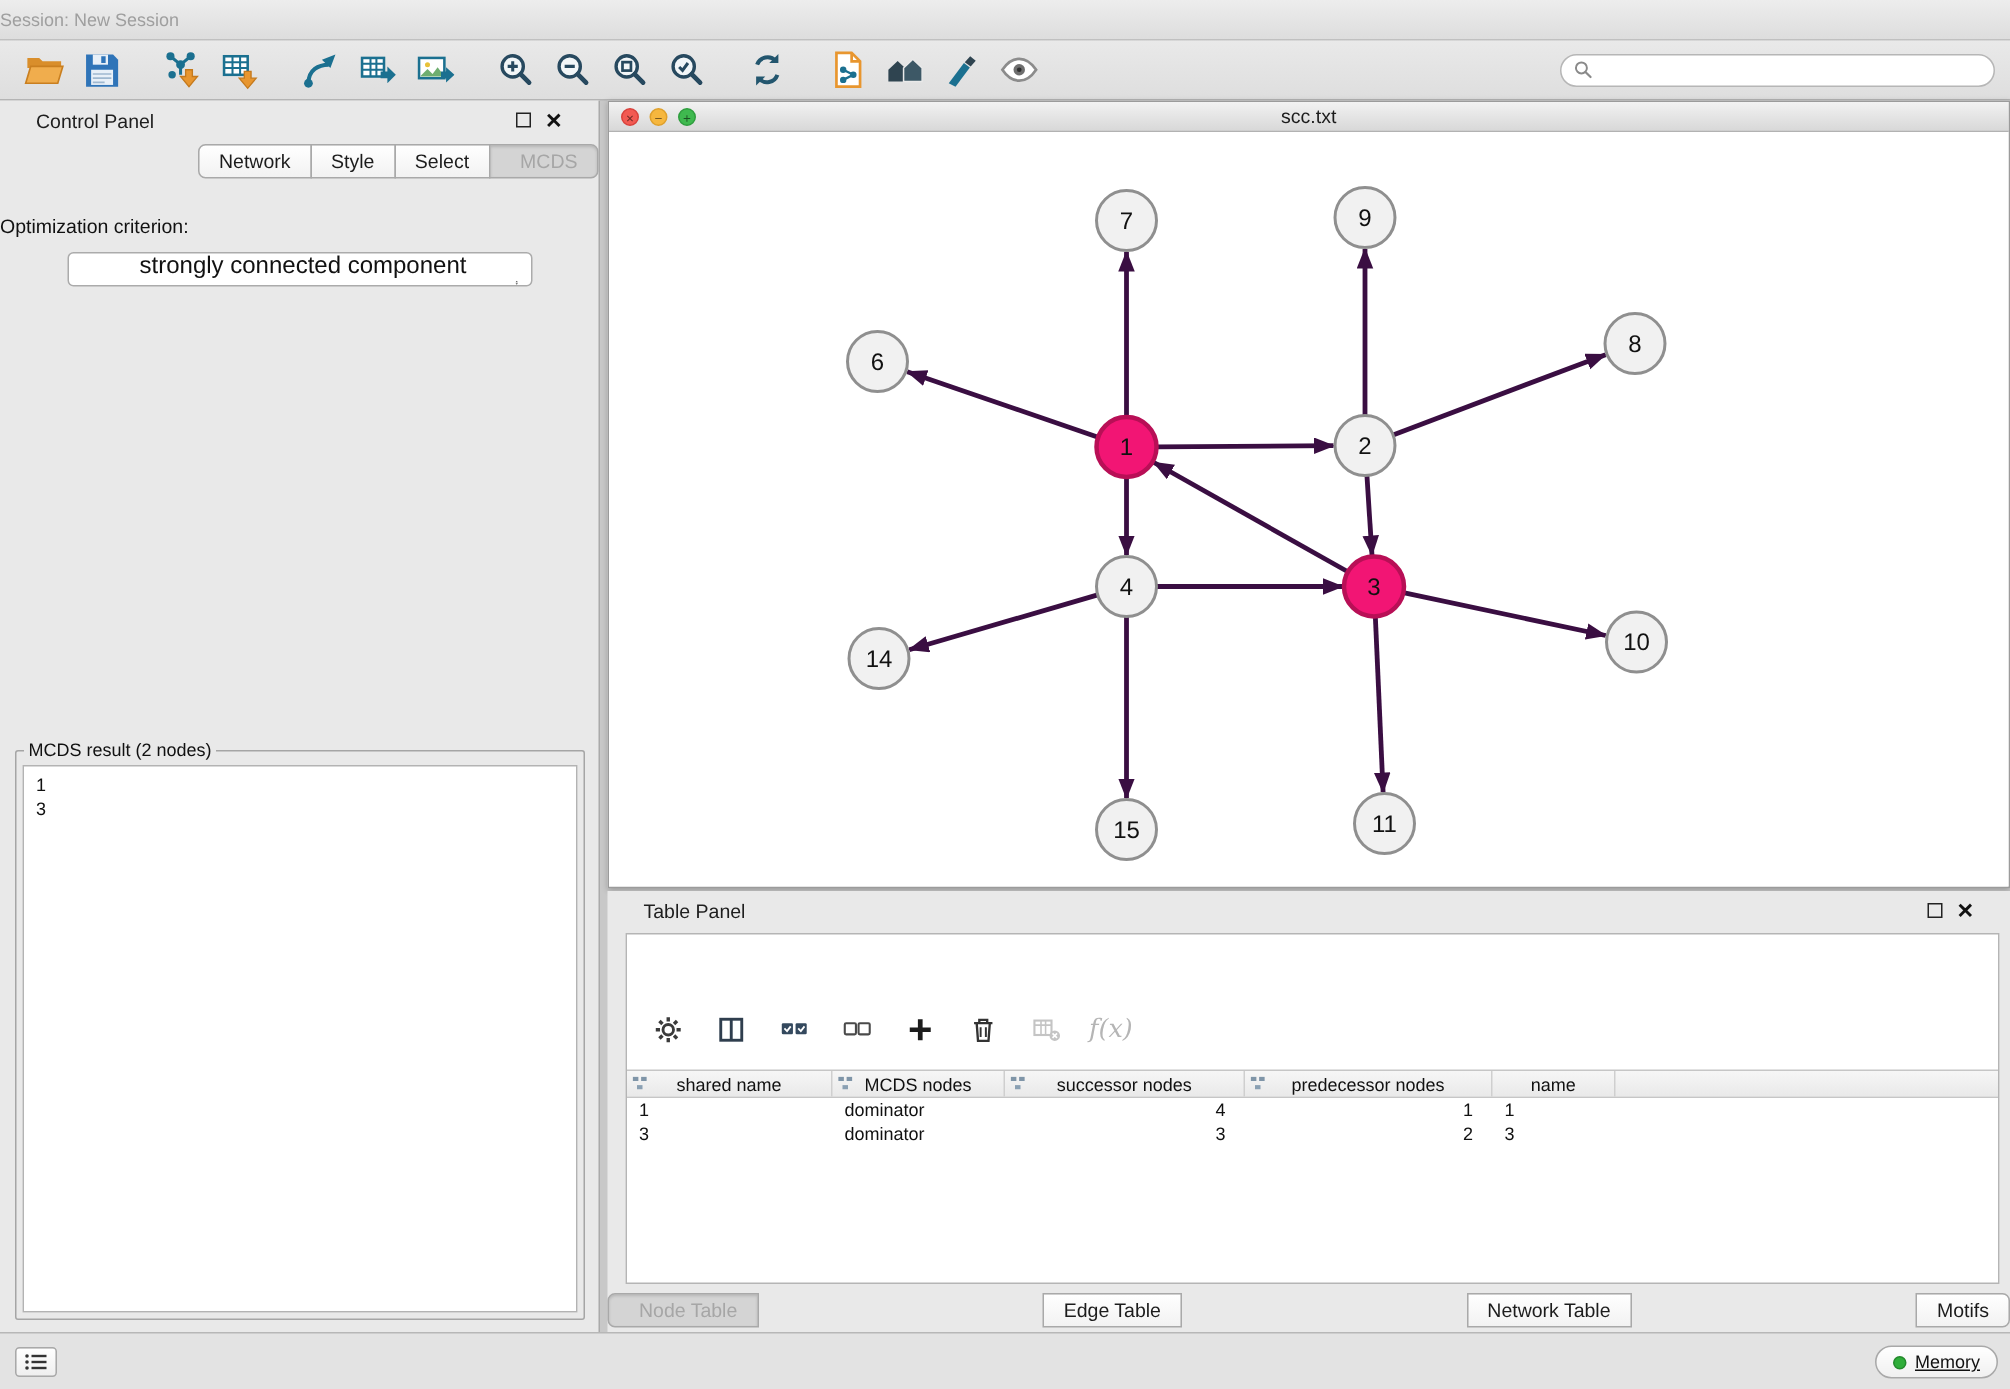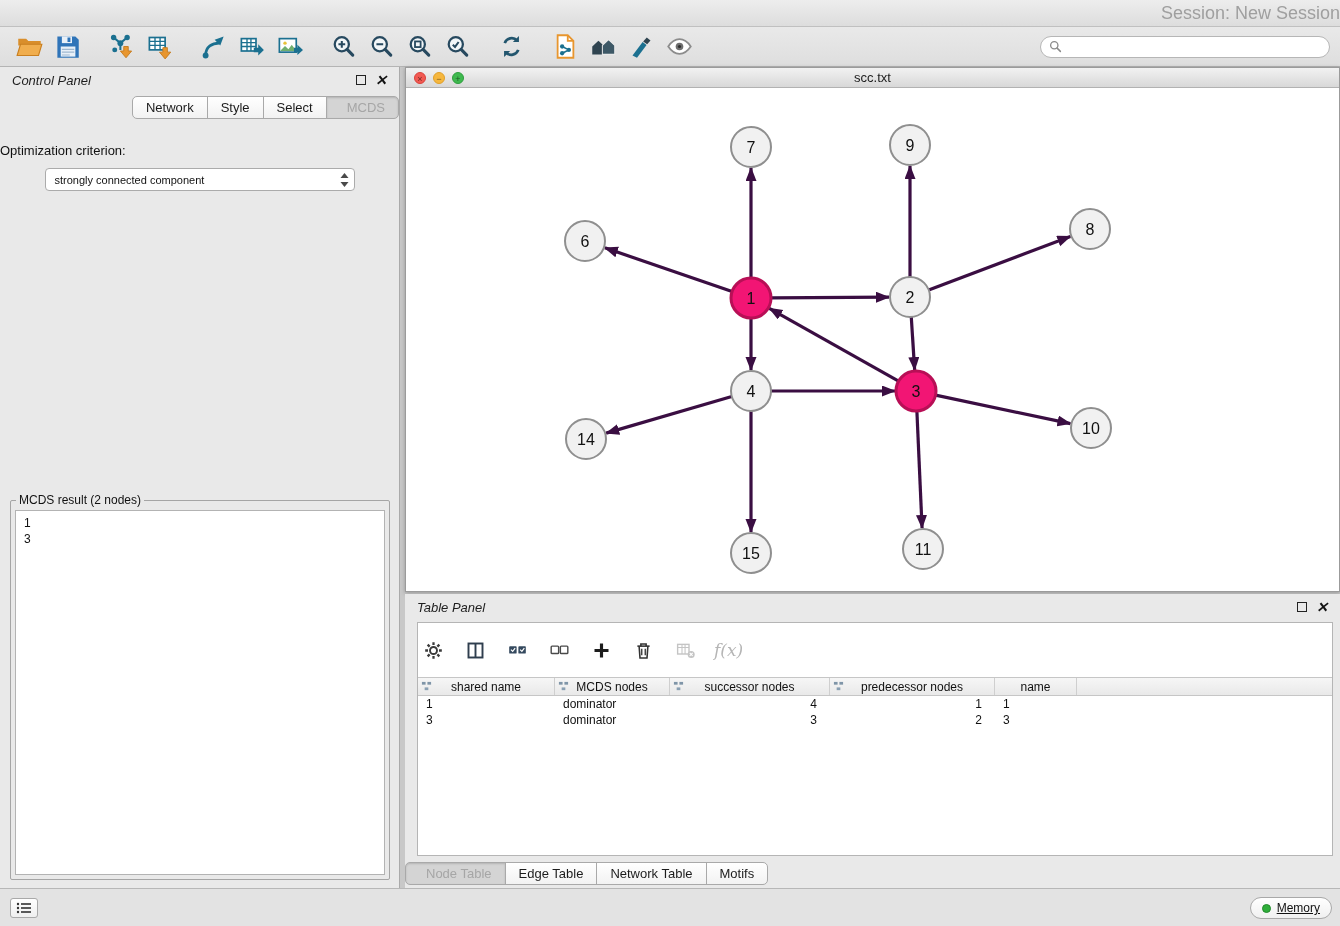--- a/index.html
+++ b/index.html
@@ -3,56 +3,56 @@
 <meta charset="utf-8">
 <style>
   * { margin:0; padding:0; box-sizing:border-box; }
   html,body { width:1340px; height:926px; }
   body { font-family:"Liberation Sans", sans-serif; background:#c8c8c8; overflow:hidden; }
   .app { position:relative; width:1340px; height:926px; background:#c8c8c8; }
 
   
   .titlebar { position:absolute; left:0; top:0; width:100%; height:27px;
     background:linear-gradient(#ededed,#dddddd); border-bottom:1px solid #c0c0c0;
-    text-align:right; line-height:27px; font-size:18px; color:#9f9f9f; }
+    text-align:left; line-height:27px; font-size:12px; color:#9f9f9f; }
 
   
   .toolbar { position:absolute; left:0; top:27px; width:100%; height:40px;
     background:linear-gradient(#e9e9e9,#dedede); border-bottom:1px solid #b4b4b4;
     display:flex; align-items:center; padding:0 10px; }
   .tbtn { width:38px; height:34px; display:flex; align-items:center; justify-content:center;
     background:transparent; border:none; cursor:default; }
   .tbtn svg { width:27px; height:27px; }
   .tgap { width:16px; }
   .searchbox { margin-left:auto; width:290px; height:22px; background:#fff;
     border:1px solid #b6b6b6; border-radius:11px; display:flex; align-items:center;
     padding:0 8px; gap:5px; }
   .searchbox input { border:none; outline:none; flex:1; font-size:12px; background:transparent;
     font-family:"Liberation Sans", sans-serif; }
 
   
-  .panel-header { height:26px; display:flex; align-items:center; padding:0 12px; font-size:13px; color:#1e1e1e;font-style:italic; }
+  .panel-header { height:26px; display:flex; align-items:center; padding:0 24px; font-size:13px; color:#1e1e1e; }
   .ph-icons { margin-left:auto; display:flex; align-items:center; gap:9px; }
   .float-ic { width:10px; height:10px; border:1.5px solid #222; display:inline-block; }
   .close-ic { font-size:14px; font-weight:bold; color:#111; line-height:10px; }
 
   
   .control-panel { position:absolute; left:0; top:67px; width:400px; bottom:38px;
     background:#e9e9e9; border-right:1px solid #aaa; }
   .seg { display:flex; justify-content:flex-end; margin-top:3px; }
   .seg-btn { font-family:"Liberation Sans", sans-serif; font-size:13px; color:#1c1c1c;
     background:linear-gradient(#ffffff,#f2f2f2); border:1px solid #a9a9a9; margin-left:-1px;
     padding:3px 13px; cursor:default; }
   .seg-btn.first { border-radius:5px 0 0 5px; margin-left:0; }
   .seg-btn.last { border-radius:0 5px 5px 0; }
   .seg-btn.active { background:#d4d4d4; color:#a6a6a6; box-shadow:inset 0 1px 2px rgba(0,0,0,.15);padding-left:20px; }
   .opt-label { text-align:left; margin-top:24px; font-size:13px; color:#111; }
   .dropdown { width:310px; height:23px; margin:10px auto 0; background:#fff;
     border:1px solid #ababab; border-radius:4px; display:flex; align-items:center;
-    padding:0 4px 0 9px; font-size:11px; color:#111; }
+    padding:0 4px 0 9px; font-size:16px; color:#111;flex-direction:column; }
   .dropdown .dd-stepper { margin-left:auto; }
   .btn-row { display:flex; justify-content:center; gap:15px; margin-top:12px; }
   .pbtn { font-family:"Liberation Sans", sans-serif; font-size:13px; color:#111;
     background:linear-gradient(#ffffff,#f1f1f1); border:1px solid #a9a9a9; border-radius:4px;
     padding:3px 14px; cursor:default; }
   .result-group { position:absolute; left:10px; right:9px; top:426px; bottom:8px;
     border:1px solid #a5a5a5; border-radius:2px; }
   .result-group legend { font-size:12px; color:#111; margin-left:5px; padding:0 3px; }
   .result-list { position:absolute; left:4px; right:4px; top:3px; bottom:4px;
     background:#fff; border:1px solid #b3b3b3; padding:4px 8px; font-size:12px;
@@ -69,37 +69,37 @@
   .light.red { background:#f25a52; border:1px solid #d9423c; }
   .light.yellow { background:#f6b73e; border:1px solid #dfa02b; }
   .light.green { background:#3fb94f; border:1px solid #2f9e3e; }
   .graph { position:absolute; left:0; top:20px; width:933px; height:503px; background:#fff; }
   .graph text { font-family:"Liberation Sans", sans-serif; }
 
   
   .table-panel { position:absolute; left:405px; top:594px; width:935px; height:294px; background:#e9e9e9; }
   .tp-body { position:absolute; left:12px; right:7px; top:28px; bottom:32px;
     background:#fff; border:1px solid #b5b5b5; overflow:hidden; }
-  .tp-toolbar { height:54px; display:flex; align-items:center; gap:16px; padding-left:2px; }
+  .tp-toolbar { height:54px; display:flex; align-items:center; gap:16px; padding-left:14px;margin-top:36px; }
   .ttbtn { background:none; border:none; width:26px; height:26px; display:flex;
     align-items:center; justify-content:center; cursor:default; }
   .ttbtn svg { width:21px; height:21px; }
   .fx { font-family:"DejaVu Serif", "Liberation Serif", serif; font-style:italic;
     font-size:17px; color:#b5b5b5; }
   .thead { display:flex; height:19px; background:linear-gradient(#f6f6f6,#e9e9e9);
     border-top:1px solid #c6c6c6; border-bottom:1px solid #c6c6c6; }
   .th { position:relative; display:flex; align-items:center; justify-content:center;
     font-size:12px; color:#111; border-right:1px solid #cfcfcf; }
   .th .hic { position:absolute; left:3px; top:3px; }
   .trow { display:flex; height:16px; }
   .td { display:flex; align-items:center; font-size:12px; color:#111; }
   .c0{width:137px}.c1{width:115px}.c2{width:160px}.c3{width:165px}.c4{width:82px}.cf{flex:1;border-right:none;}
   .al{justify-content:flex-start;padding-left:8px}
   .ar{justify-content:flex-end;padding-right:13px}
-  .tp-tabs { position:absolute; left:0; right:0; bottom:3px; display:flex; justify-content:flex-start; }
+  .tp-tabs { position:absolute; left:0; right:0; bottom:3px; display:flex; justify-content:space-between; }
 
   
   .statusbar { position:absolute; left:0; right:0; bottom:0; height:38px;
     background:#e3e3e3; border-top:1px solid #b7b7b7; }
   .list-btn { position:absolute; left:10px; top:9px; width:28px; height:20px;
     background:linear-gradient(#fff,#efefef); border:1px solid #a9a9a9; border-radius:3px;
     display:flex; align-items:center; justify-content:center; cursor:default; }
   .memory-btn { position:absolute; right:8px; top:8px; height:22px;
     background:linear-gradient(#fff,#f0f0f0); border:1px solid #a9a9a9; border-radius:11px;
     display:flex; align-items:center; gap:6px; padding:0 11px; font-size:12px; color:#111; cursor:default;text-decoration:underline; }

